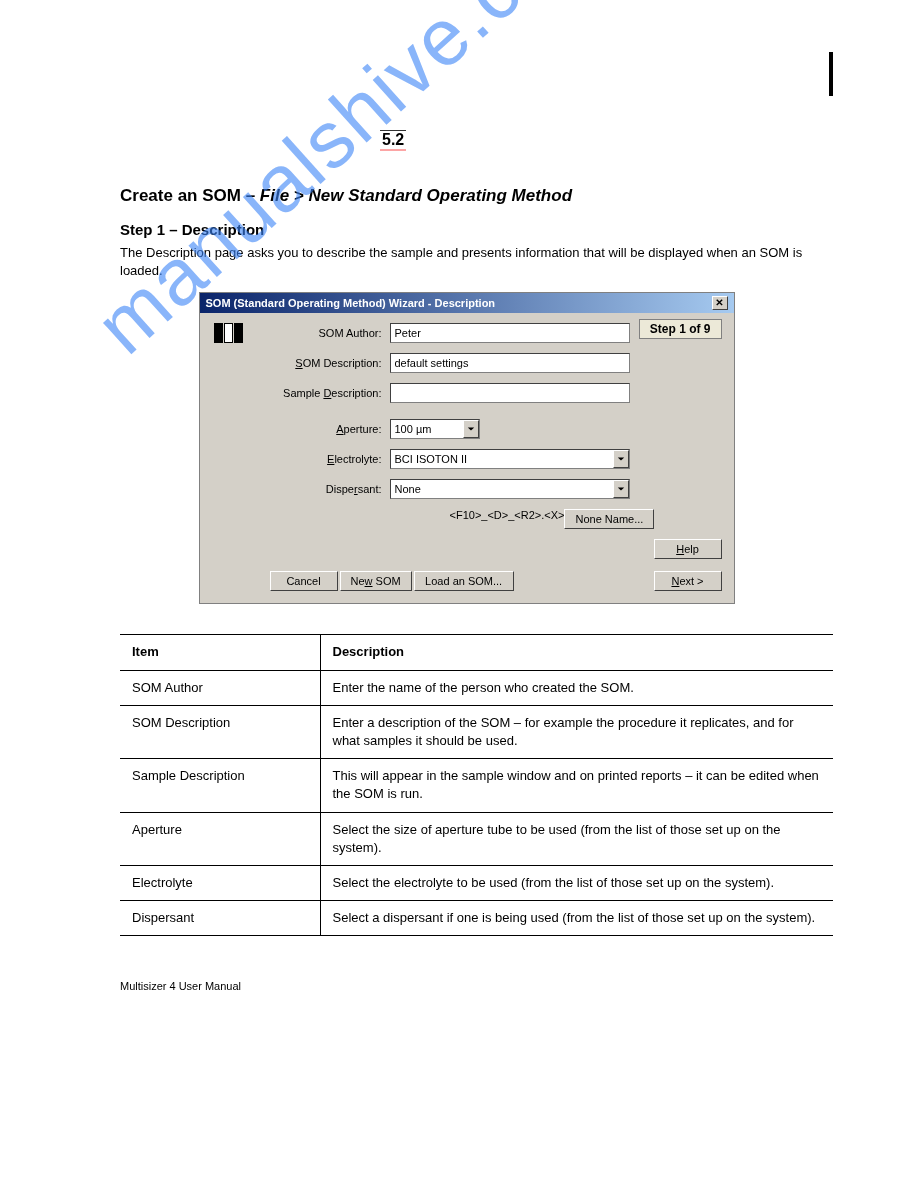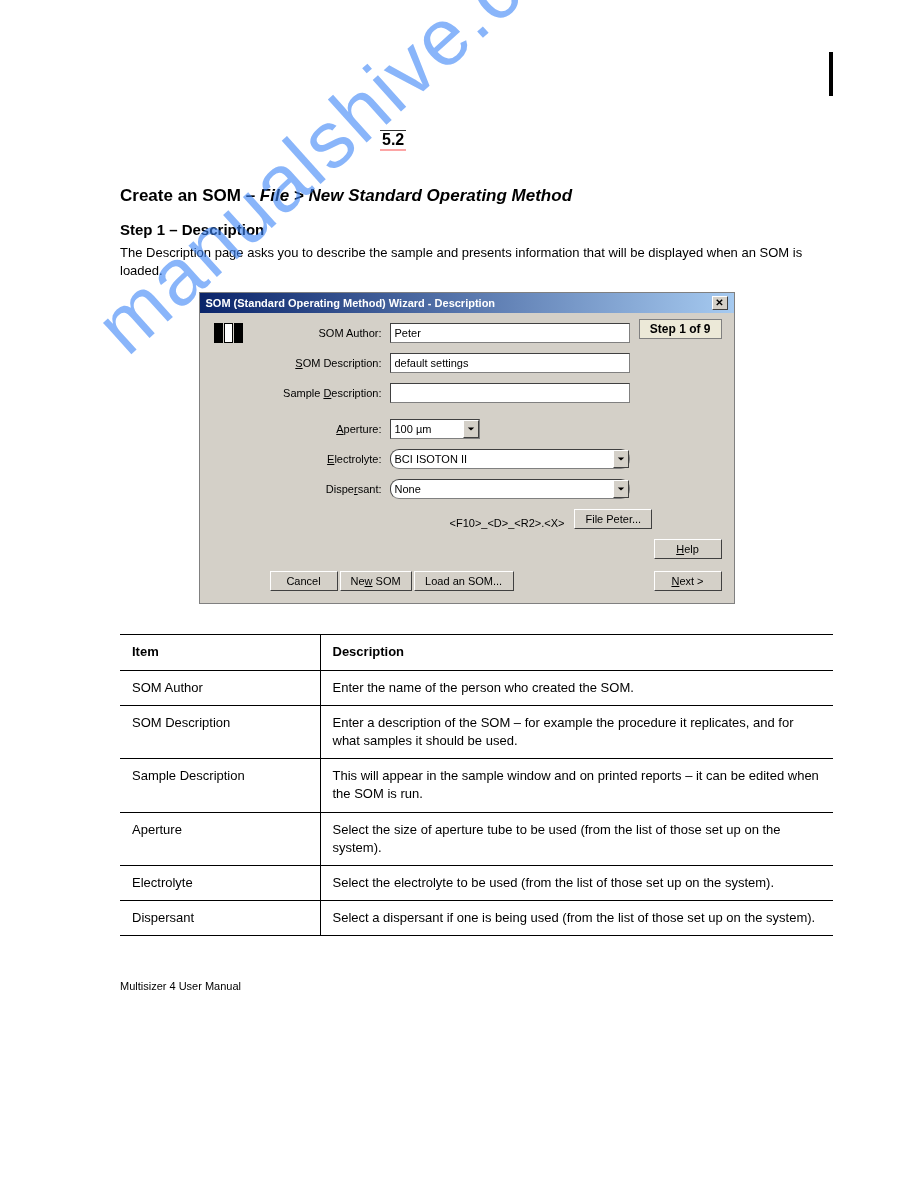--- a/index.html
+++ b/index.html
@@ -106,42 +106,42 @@
   .row { display:flex; align-items:center; margin-bottom:10px; }
   .row label { width: 120px; text-align:right; padding-right:8px; }
   .row label .u { text-decoration: underline; }
   .txt {
     background:#fff; border:1px solid #808080;
     border-top-color:#404040; border-left-color:#404040;
     height:20px; padding:1px 4px; font-size:11px; font-family:inherit;
   }
   .w-long { width: 240px; }
   .w-short { width: 90px; }
-  .w-med { width: 240px; border-radius: 9px; }
+  .w-med { width: 240px; }
   .combo { position:relative; display:inline-flex; }
   .combo .txt { padding-right: 18px; }
   .combo .arrow {
     position:absolute; right:1px; top:1px; width:16px; height:18px;
     background:#d4d0c8;
     border:1px solid #fff; border-right-color:#404040; border-bottom-color:#404040;
     display:flex; align-items:center; justify-content:center;
   }
   .arrow svg { width:8px; height:8px; }
   .btn {
     background:#d4d0c8;
     border:1px solid #fff;
     border-right-color:#404040; border-bottom-color:#404040;
     padding: 3px 10px;
     font-size:11px;
     font-family:inherit;
     cursor:pointer;
     min-width: 68px;
   }
   .btn .u { text-decoration: underline; }
-  .file-row { display:flex; align-items:flex-end; justify-content:flex-start; margin-left:180px; gap:10px; margin-bottom:10px;}
+  .file-row { display:flex; align-items:flex-start; justify-content:flex-start; margin-left:180px; margin-bottom:10px;}
   .dlg-foot { display:flex; gap:2px; align-items:center; padding-top:6px;}
   .dlg-foot .spacer { flex:1; }
   .help-row { display:flex; justify-content:flex-end; margin-bottom:6px;}
   
   table.def {
     width: 100%;
     border-collapse: collapse;
     margin-left: 20px;
     margin-right: 0;
     width: calc(100% - 20px);
@@ -249,21 +249,21 @@
             <input class="txt w-med" value="None" style="">
             <span class="arrow">
                 <svg viewBox="0 0 10 10">
                   <path d="M1 3 L5 7 L9 3 Z" fill="#000"></path>
                 </svg>
               </span>
           </span>
         </div>
         <div class="file-row">
           <span>&lt;F10&gt;_&lt;D&gt;_&lt;R2&gt;.&lt;X&gt;</span>
-          <button class="btn">File Peter...</button>
+          <button class="btn">None Name...</button>
         </div>
         <div class="help-row">
           <button class="btn"><span class="u">H</span><span>elp</span></button>
         </div>
         <div class="dlg-foot">
           <button class="btn">Cancel</button>
           <button class="btn"><span>Ne</span><span class="u">w</span><span> SOM</span></button>
           <button class="btn" style="min-width:100px">Load an SOM...</button>
           <span class="spacer"></span>
           <button class="btn"><span class="u">N</span><span>ext &gt;</span></button>

